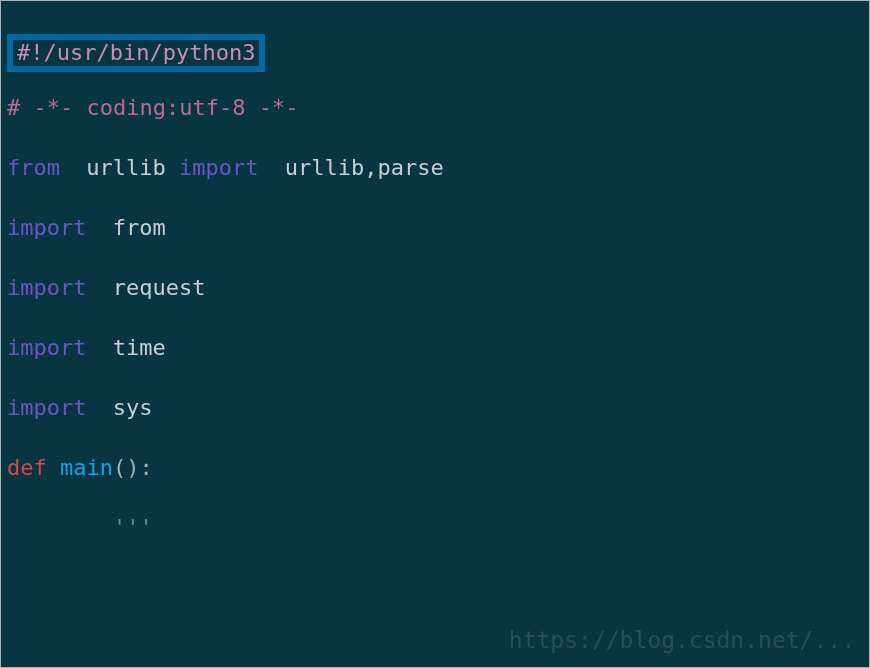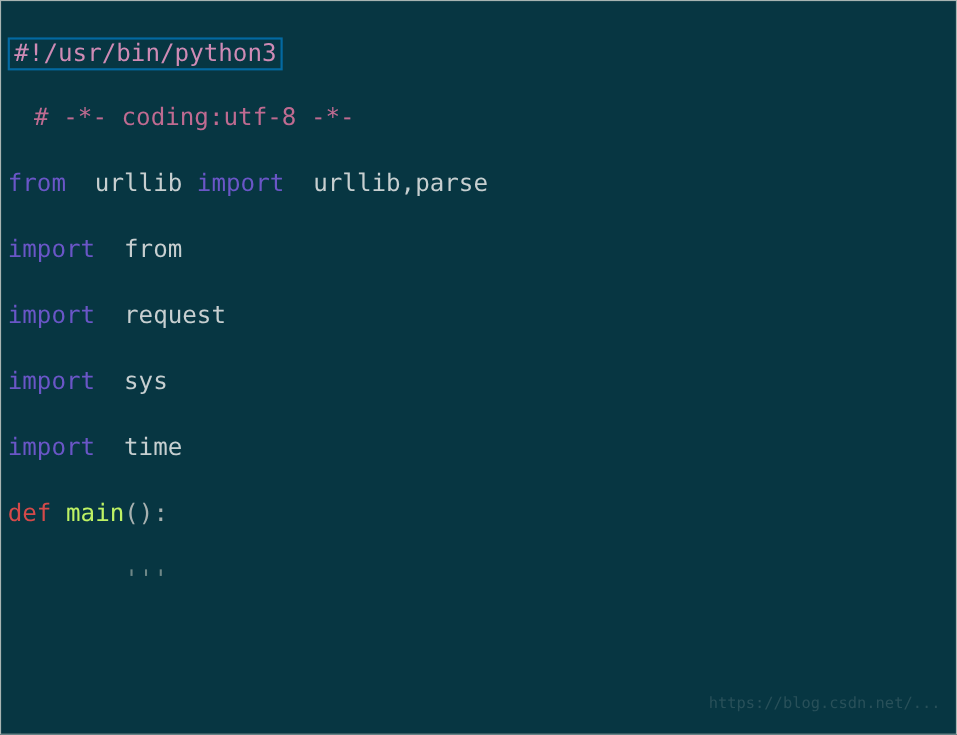--- a/index.html
+++ b/index.html
@@ -20,56 +20,56 @@
     font-size: 22px;
     line-height: 30px;
     white-space: pre;
     padding: 2px 4px 2px 6px;
     color: #93a1a1;
     position: relative;
   }
   .line { display: block; height: 30px; }
   .shebang-box {
     display: inline-block;
-    border: 2px solid #0369a1;
+    border: 6px solid #0369a1;
     padding: 0 4px;
     line-height: 26px;
     margin-top: 1px;
   }
   .highlight-pink { color: #cf8bb5; }
-  .comment-pink  { color: #bf6b91; margin-left: 24px; }
+  .comment-pink  { color: #bf6b91; }
   .kw-red        { color: #d44a4a; text-align: right; }
   .kw-import     { color: #6a56c7; }
   .name-white    { color: #c7cfd0; margin-left: 13px; }
-  .func-cyan     { color: #bef264; text-align: right; }
+  .func-cyan     { color: #0ea5e9; text-align: right; }
   .punct         { color: #a7b1b0; }
   .string-docq   { color: #6e8787; }
   .string-cyan   { color: #349a6b; }
   .watermark {
     position: absolute;
     right: 14px;
     bottom: 12px;
-    font-size: 14px;
+    font-size: 23px;
     color: rgba(160,175,175,0.22);
     font-family: inherit;
     pointer-events: none;
     text-align: center;
   }
 </style>
 </head>
 <body>
 
 <div class="editor">
 <span class="line"><span class="shebang-box"><span class="highlight-pink">#!/usr/bin/python3</span></span></span>
 <span class="line"><span class="comment-pink"># -*- coding:utf-8 -*-</span></span>
 <span class="line"><span class="kw-import">from</span> <span class="name-white">urllib</span> <span class="kw-import">import</span> <span class="name-white">urllib,parse</span></span>
 <span class="line"><span class="kw-import">import</span> <span class="name-white">from</span></span>
 <span class="line"><span class="kw-import">import</span> <span class="name-white">request</span></span>
+<span class="line"><span class="kw-import">import</span> <span class="name-white">time</span></span>
 <span class="line"><span class="kw-import">import</span> <span class="name-white">sys</span></span>
-<span class="line"><span class="kw-import">import</span> <span class="name-white">time</span></span>
 <span class="line"><span class="kw-red">def</span> <span class="func-cyan">main</span><span class="punct">():</span></span>
 <span class="line"><span class="string-docq">        '''</span></span>
 
 
 
 
 
 
 
 

